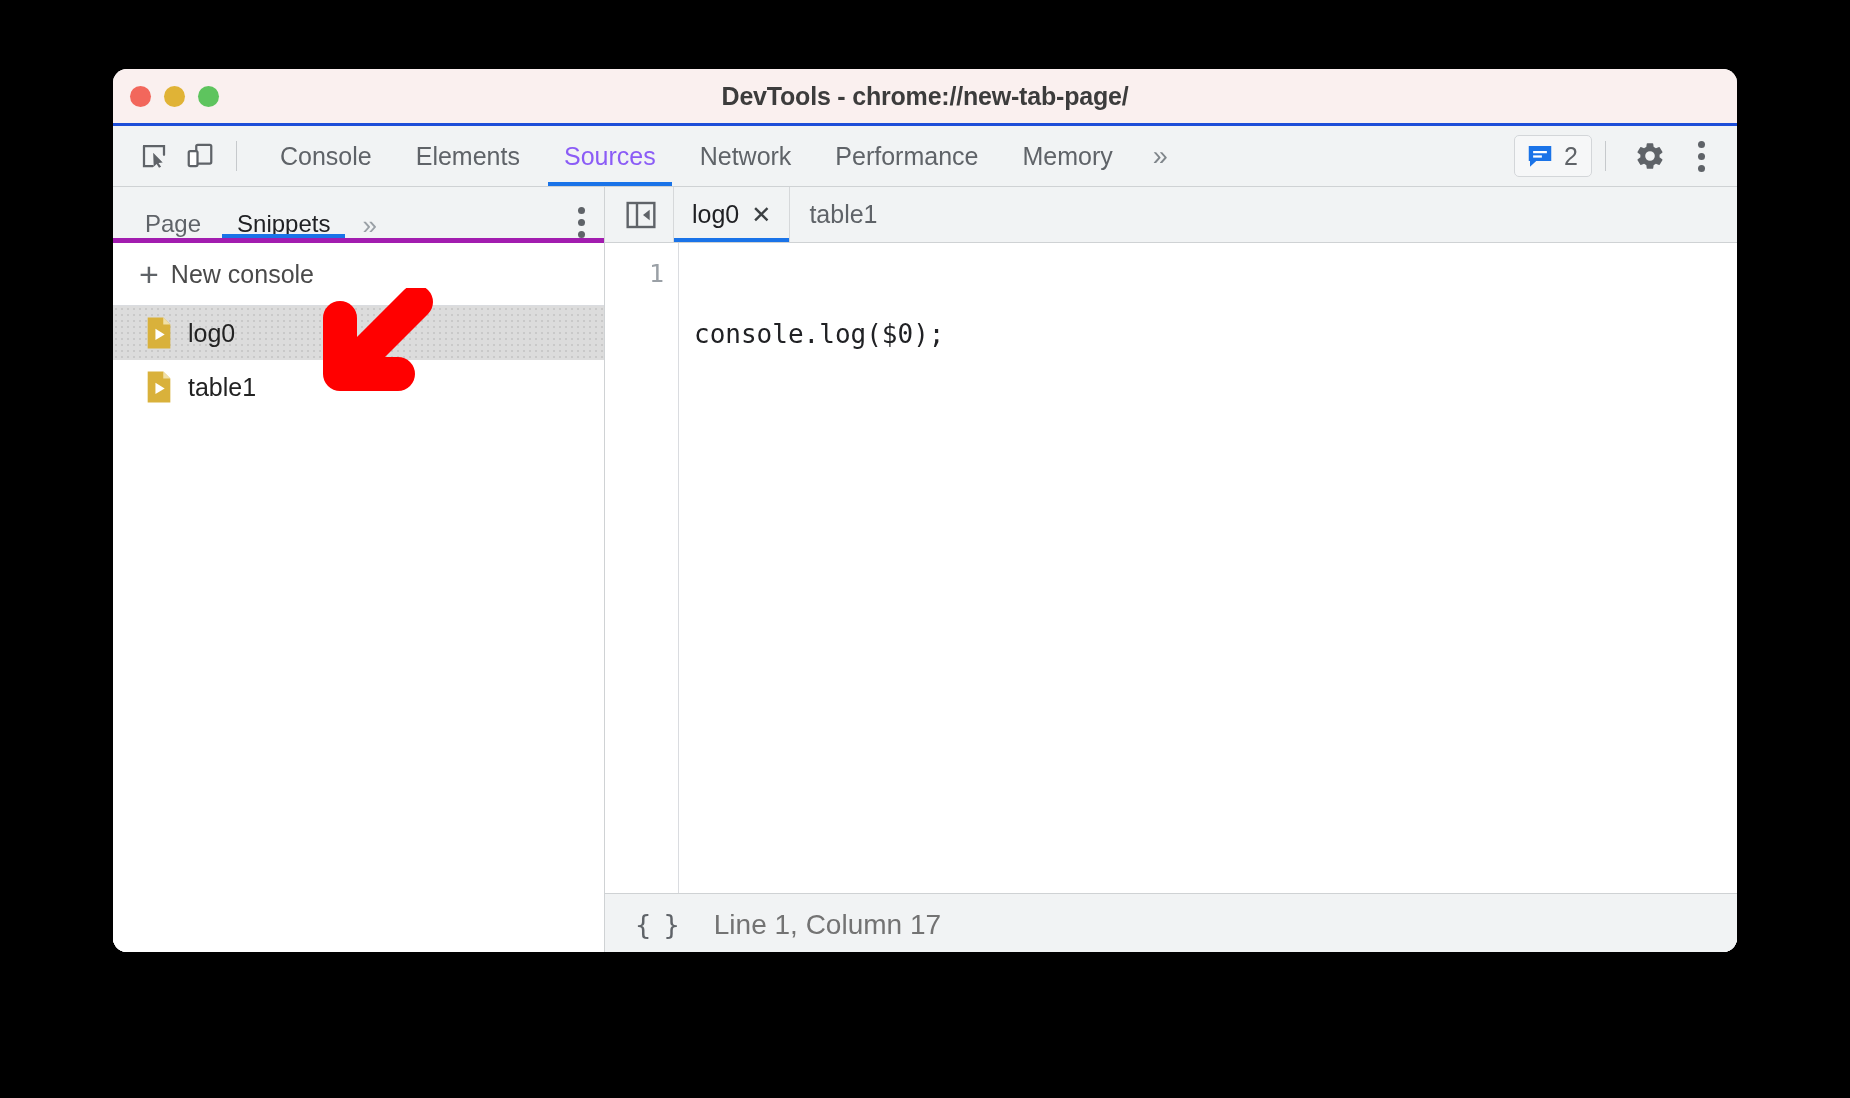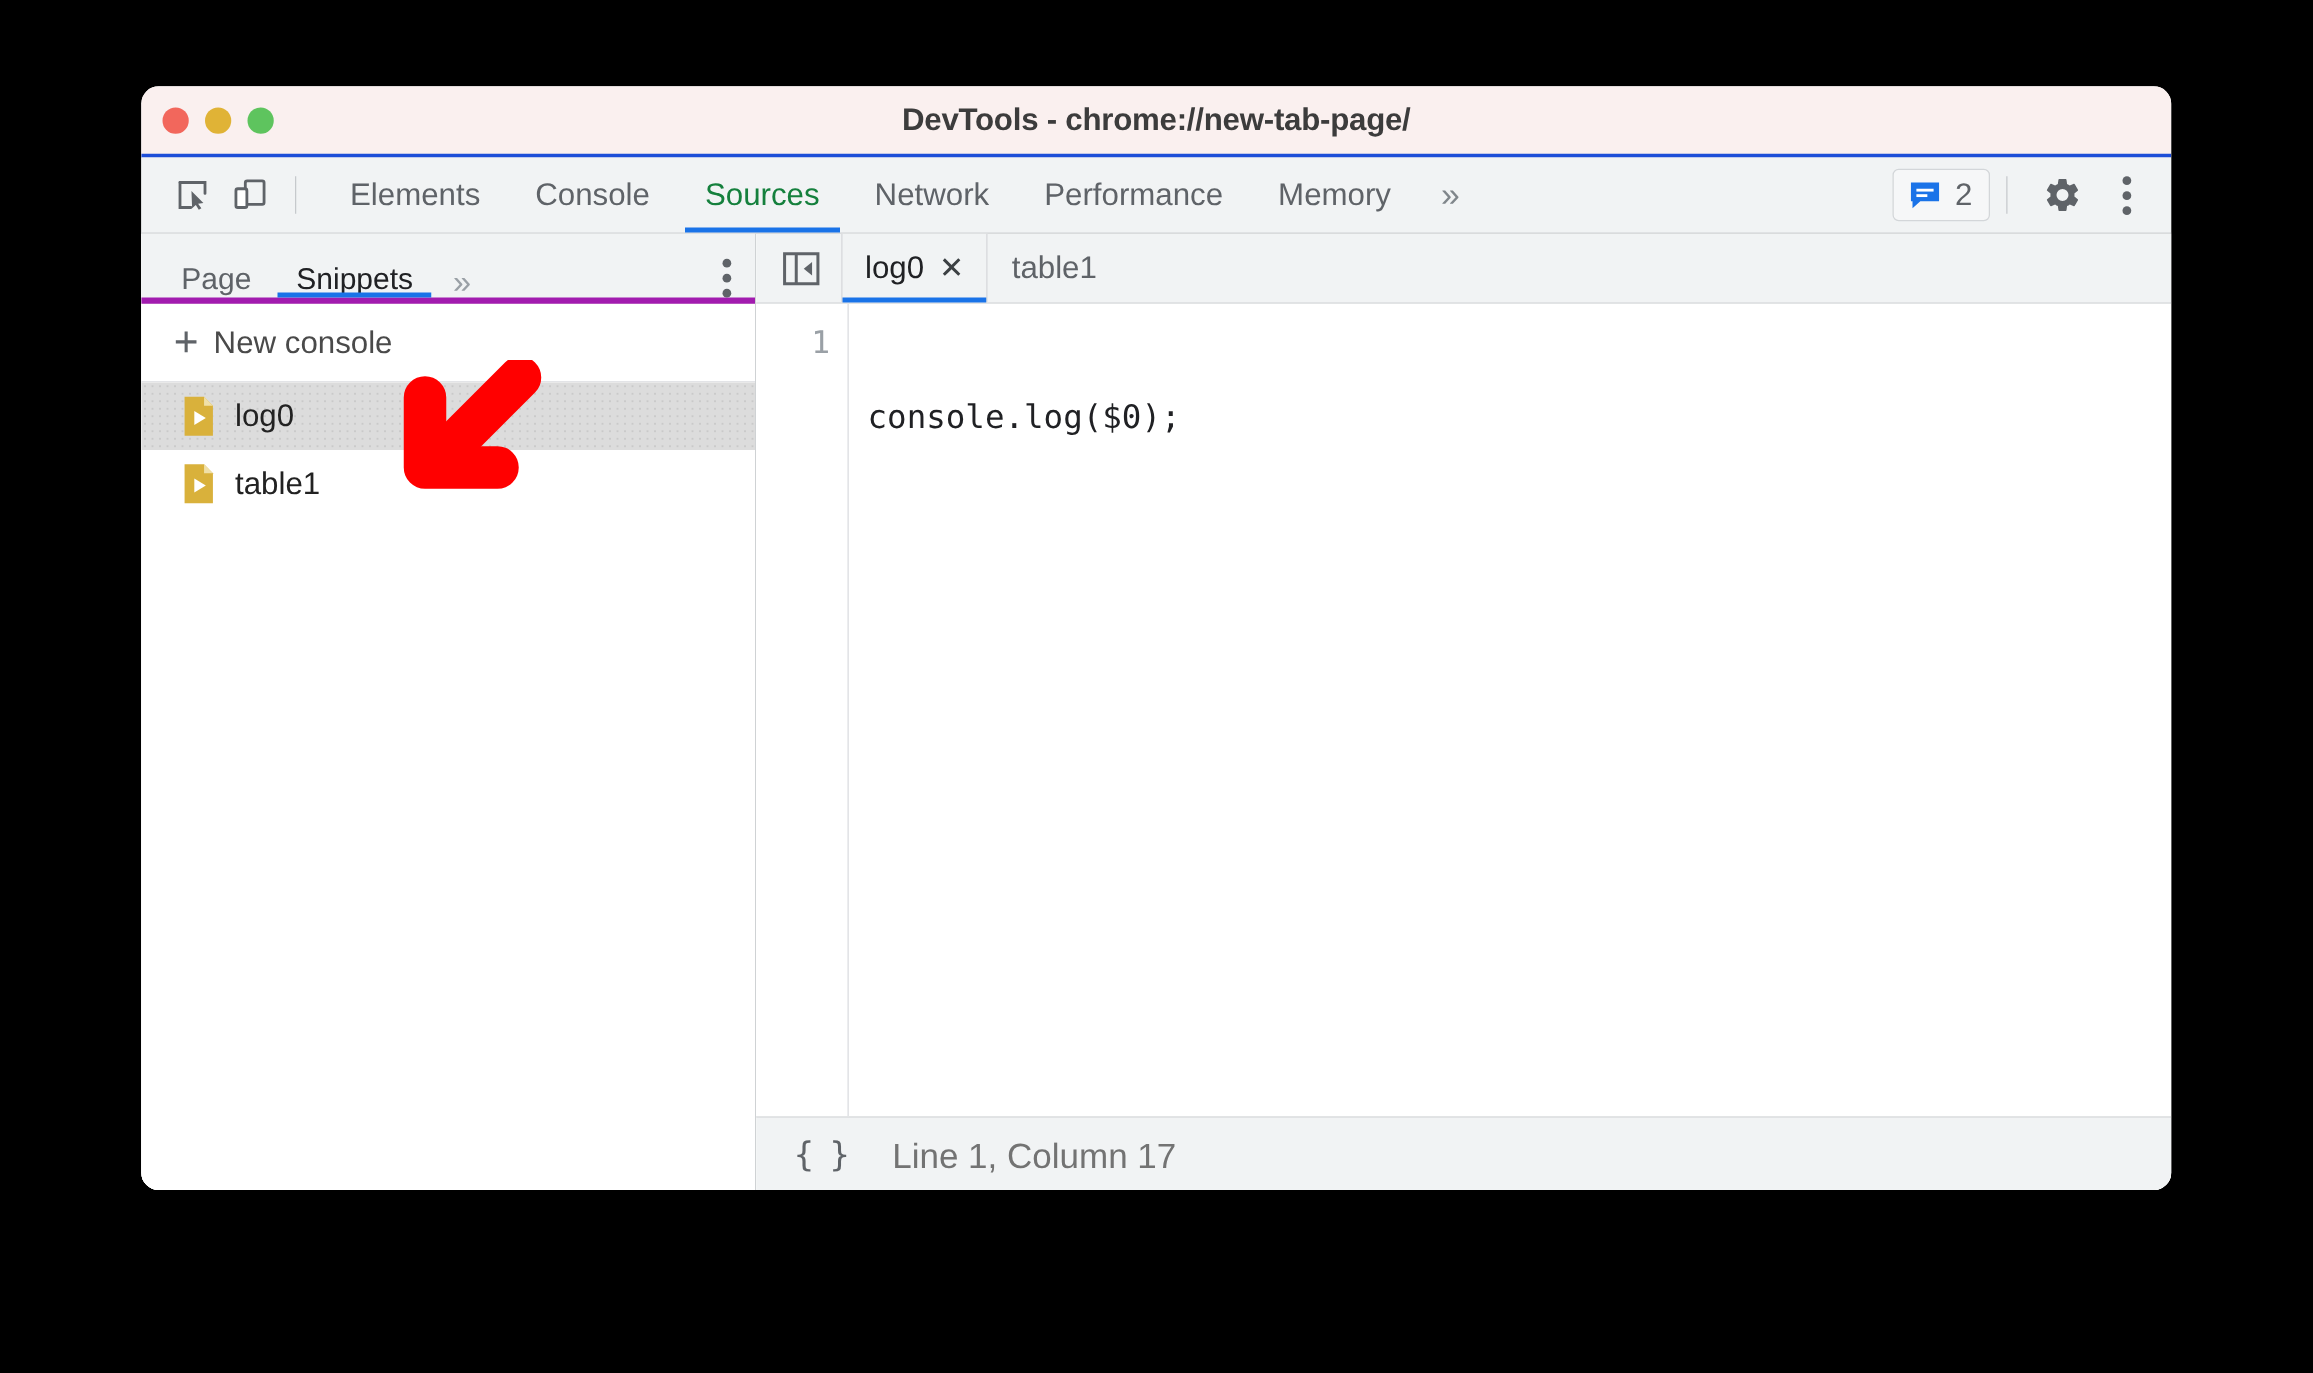--- a/index.html
+++ b/index.html
@@ -90,21 +90,21 @@
   }
   .dt-tab {
     position: relative;
     display: flex;
     align-items: center;
     padding: 0 22px;
     font-size: 25px;
     color: #5f6368;
     white-space: nowrap;
   }
-  .dt-tab.active { color: #15803d; }
+  .dt-tab.active { color: #8b5cf6; }
   .dt-tab.active::after {
     content: "";
     position: absolute;
     left: 6px; right: 6px; bottom: 0;
     height: 4px;
     background: #1a73e8;
   }
   .dt-more {
     display: flex; align-items: center;
     padding: 0 18px;
@@ -386,24 +386,24 @@
         <svg width="30" height="30" viewBox="0 0 24 24" fill="none" stroke="#5f6368" stroke-width="1.8">
           <rect x="9" y="3" width="12" height="15" rx="1.2"></rect>
           <rect x="3" y="8" width="7" height="12" rx="1.2" fill="#ffffff"></rect>
         </svg>
       </div>
 
       <div class="tb-sep"></div>
 
       <div class="dt-tabs">
         <div class="dt-tab">
+          <span>Console</span>
+        </div>
+        <div class="dt-tab">
           <span>Elements</span>
-        </div>
-        <div class="dt-tab">
-          <span>Console</span>
         </div>
         <div class="dt-tab active">
           <span>Sources</span>
         </div>
         <div class="dt-tab">
           <span>Network</span>
         </div>
         <div class="dt-tab">
           <span>Performance</span>
         </div>

